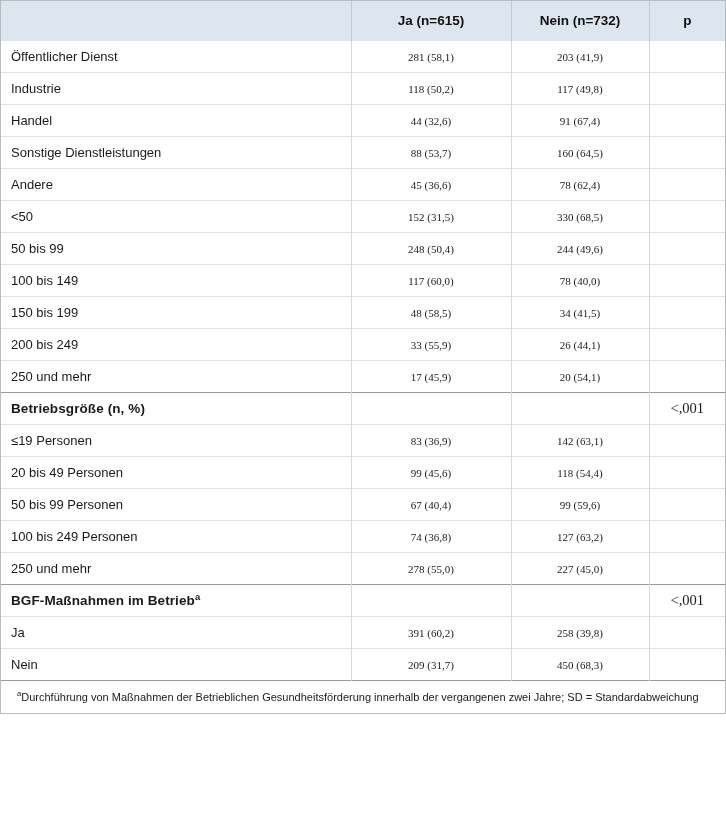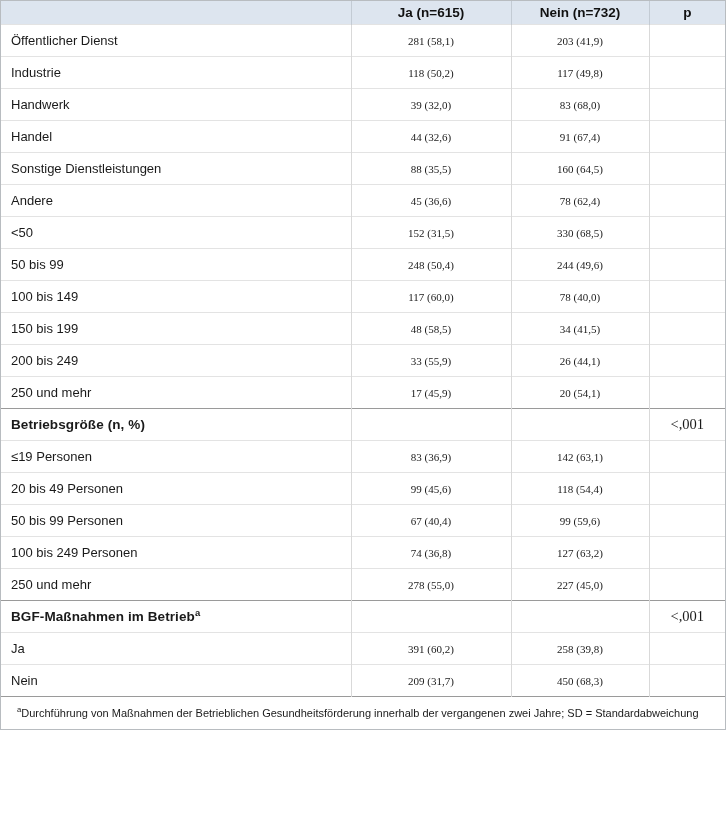--- a/index.html
+++ b/index.html
@@ -31,21 +31,21 @@
   col.c-p     { width: 76px; }
 
   thead th {
     background: #dde5ef;
     height: 16px;
     font-size: 13.5px;
     font-weight: bold;
     color: #111111;
     text-align: center;
     vertical-align: middle;
-    padding: 4px 6px;
+    padding: 12px 6px;
     border-right: 1px solid #c3cbd4;
     box-sizing: border-box;
   }
   thead th.th-label {
     border-right: 1px solid #c3cbd4;
   }
   thead th:last-child { border-right: none; }
 
   tbody tr { height: 32px; }
 
@@ -131,34 +131,28 @@
           <td class="cell-num">203 (41,9)</td>
           <td class="cell-p"></td>
         </tr>
         <tr class="">
           <td class="cell-label">Industrie</td>
           <td class="cell-num">118 (50,2)</td>
           <td class="cell-num">117 (49,8)</td>
           <td class="cell-p"></td>
         </tr>
         <tr class="">
-          <td class="cell-label">Handwerk</td>
-          <td class="cell-num">39 (32,0)</td>
-          <td class="cell-num">83 (68,0)</td>
-          <td class="cell-p"></td>
-        </tr>
-        <tr class="">
           <td class="cell-label">Handel</td>
           <td class="cell-num">44 (32,6)</td>
           <td class="cell-num">91 (67,4)</td>
           <td class="cell-p"></td>
         </tr>
         <tr class="">
           <td class="cell-label">Sonstige Dienstleistungen</td>
-          <td class="cell-num">88 (35,5)</td>
+          <td class="cell-num">88 (53,7)</td>
           <td class="cell-num">160 (64,5)</td>
           <td class="cell-p"></td>
         </tr>
         <tr class="">
           <td class="cell-label">Andere</td>
           <td class="cell-num">45 (36,6)</td>
           <td class="cell-num">78 (62,4)</td>
           <td class="cell-p"></td>
         </tr>
         <tr class="">

